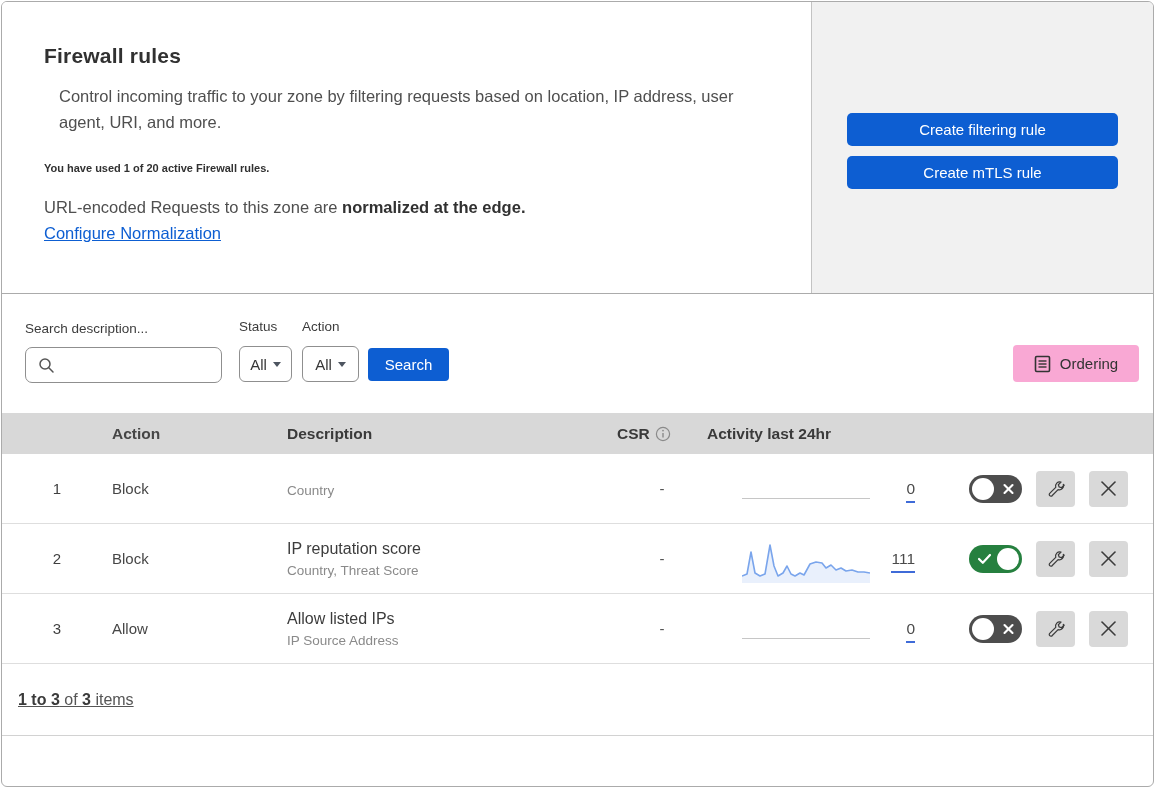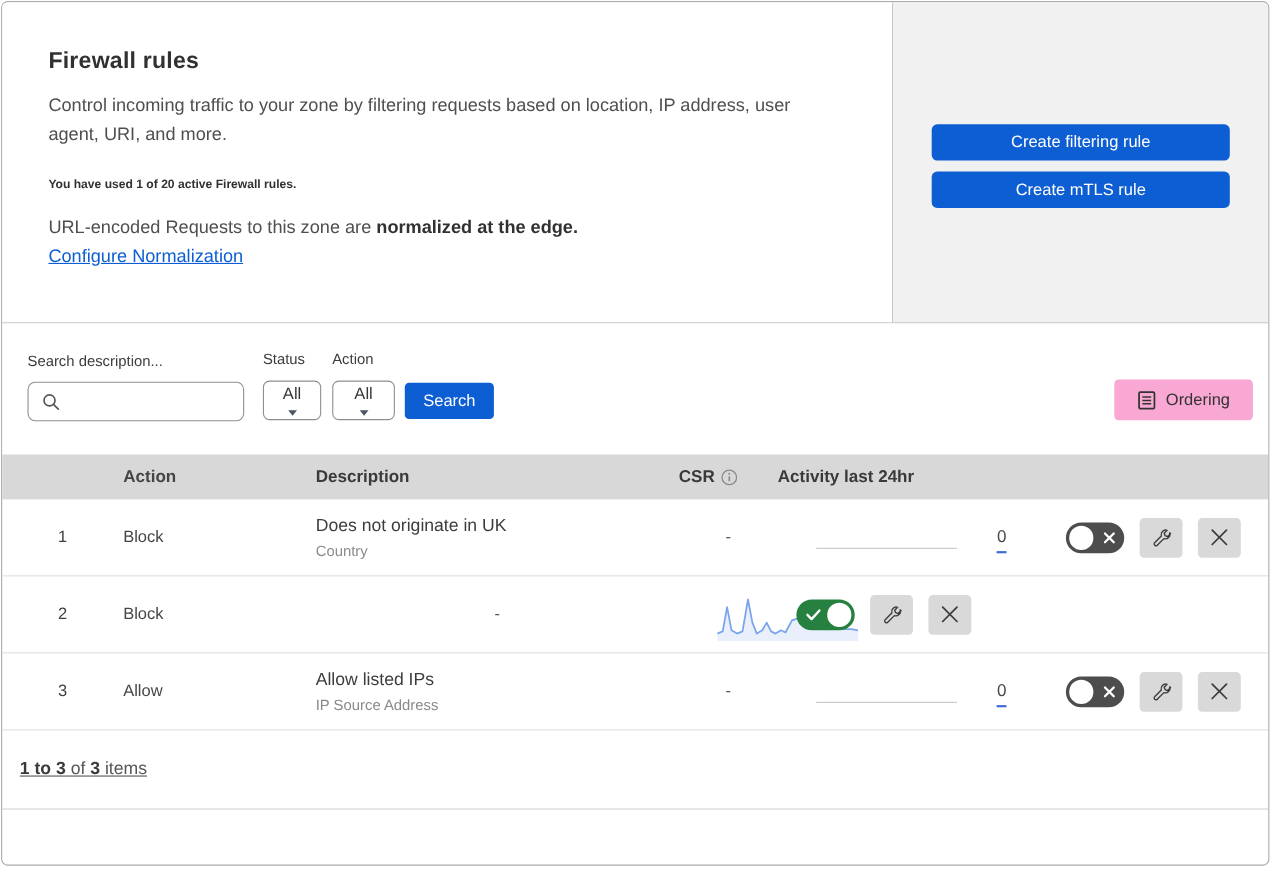--- a/index.html
+++ b/index.html
@@ -4,21 +4,21 @@
 <style>
   html,body{margin:0;padding:0;background:#fff;font-family:"Liberation Sans",sans-serif;}
   .app{position:relative;width:1153px;height:786px;margin:1px;background:#fff;
        border:1px solid #ababab;border-radius:6px;overflow:hidden;box-sizing:border-box;}
 
   
   .hero{display:flex;height:292px;border-bottom:1px solid #ababab;box-sizing:border-box;}
   .hero-left{width:810px;box-sizing:border-box;border-right:1px solid #c3c3c3;background:#fff;
              padding:42px 42px 0 42px;}
   .hero-title{font-size:21px;font-weight:700;color:#313131;margin:0 0 16px 0;letter-spacing:.2px;}
-  .hero-desc{font-size:16.5px;color:#4f4f4f;line-height:1.55;margin:0;max-width:720px;}
+  .hero-desc{font-size:16.5px;color:#4f4f4f;line-height:1.55;margin:15px;max-width:720px;}
   .hero-usage{font-size:11px;font-weight:700;color:#313131;margin:27px 0 0 0;}
   .hero-norm{font-size:16.5px;color:#4f4f4f;margin:24px 0 0 0;}
   .hero-norm strong{color:#313131;}
   .hero-link{display:inline-block;margin-top:7px;font-size:16.5px;color:var(--primary_blue);
              text-decoration:underline;cursor:pointer;}
   .hero-right{flex:1;background:#f1f1f1;display:flex;flex-direction:column;align-items:center;
               padding-top:111px;gap:10px;}
   .btn-primary{background:var(--primary_blue);color:#fff;border:none;border-radius:5px;
                font-family:inherit;font-size:15px;cursor:pointer;}
   .hero-right .btn-primary{width:271px;height:33px;}
@@ -29,21 +29,21 @@
   .lbl-search{left:23px;top:27px;}
   .lbl-status{left:237px;top:25px;}
   .lbl-action{left:300px;top:25px;}
   .search-box{position:absolute;left:23px;top:53px;width:197px;height:36px;border:1px solid #8f8f8f;
               border-radius:7px;box-sizing:border-box;display:flex;align-items:center;background:#fff;}
   .search-box input{border:none;outline:none;flex:1;height:100%;font-family:inherit;font-size:14px;
                     background:transparent;min-width:0;}
   .search-box .mag{margin:0 6px 0 12px;flex:0 0 auto;}
   .dd{position:absolute;top:52px;height:36px;background:#fff;border:1px solid #8f8f8f;border-radius:6px;
       font-family:inherit;font-size:15px;color:#363636;display:flex;align-items:center;justify-content:center;
-      gap:6px;cursor:pointer;box-sizing:border-box;flex-direction:column;}
+      gap:6px;cursor:pointer;box-sizing:border-box;}
   .dd-status{left:237px;width:53px;}
   .dd-action{left:300px;width:57px;}
   .caret{width:0;height:0;border-left:4.5px solid transparent;border-right:4.5px solid transparent;
          border-top:5.5px solid #4d5560;display:inline-block;}
   .btn-search{position:absolute;left:366px;top:54px;width:81px;height:33px;border-radius:4px;}
   .btn-ordering{position:absolute;left:1011px;top:51px;width:126px;height:37px;background:#f9a8d4;
                 border:none;border-radius:4px;font-family:inherit;font-size:15px;color:#333;
                 display:flex;align-items:center;justify-content:center;gap:9px;cursor:pointer;}
 
   
@@ -153,21 +153,20 @@
         </svg>
       </div>
       <div class="c-act" style="padding-left:0;">Activity last 24hr</div>
       <div class="c-ctrl"></div>
     </div>
 
     <div class="trow row-grid">
       <div class="c-num">1</div>
       <div class="c-action">Block</div>
       <div class="c-desc">
-        <div class="d-main">Does not originate in UK</div>
         <div class="d-sub">Country</div>
       </div>
       <div class="c-csr">-</div>
       <div class="c-act">
         <div class="spark-area">
             <div class="flatline"></div>
           </div>
         <div class="count-wrap"><a class="count">0</a></div>
       </div>
       <div class="c-ctrl">
@@ -189,20 +188,24 @@
               <line x1="2" y1="2" x2="15" y2="15" stroke="#3c3c3c" stroke-width="1.6" stroke-linecap="round"></line>
               <line x1="15" y1="2" x2="2" y2="15" stroke="#3c3c3c" stroke-width="1.6" stroke-linecap="round"></line>
             </svg>
         </button>
       </div>
     </div>
 
     <div class="trow row-grid">
       <div class="c-num">2</div>
       <div class="c-action">Block</div>
+      <div class="c-desc">
+        <div class="d-main">IP reputation score</div>
+        <div class="d-sub">Country, Threat Score</div>
+      </div>
       <div class="c-csr">-</div>
       <div class="c-act">
         <div class="spark-area">
           <svg class="spark-svg" width="128" height="44" viewBox="0 0 128 44">
             <polygon points="0,37 5,35 9,13 13,34 18,37 23,35 28,6 32,27 36,37 41,34 45,27 49,35 53,37 58,34 62,36 68,25 74,23 80,24 84,29 89,26 94,31 99,29 104,32 110,31 116,33 122,33 128,34 128,44 0,44" fill="var(--spark_fill)"></polygon>
             <polyline points="0,37 5,35 9,13 13,34 18,37 23,35 28,6 32,27 36,37 41,34 45,27 49,35 53,37 58,34 62,36 68,25 74,23 80,24 84,29 89,26 94,31 99,29 104,32 110,31 116,33 122,33 128,34" fill="none" stroke="var(--spark_line)" stroke-width="1.6" stroke-linejoin="round"></polyline>
           </svg>
         </div>
         <div class="count-wrap"><a class="count">111</a></div>
       </div>

